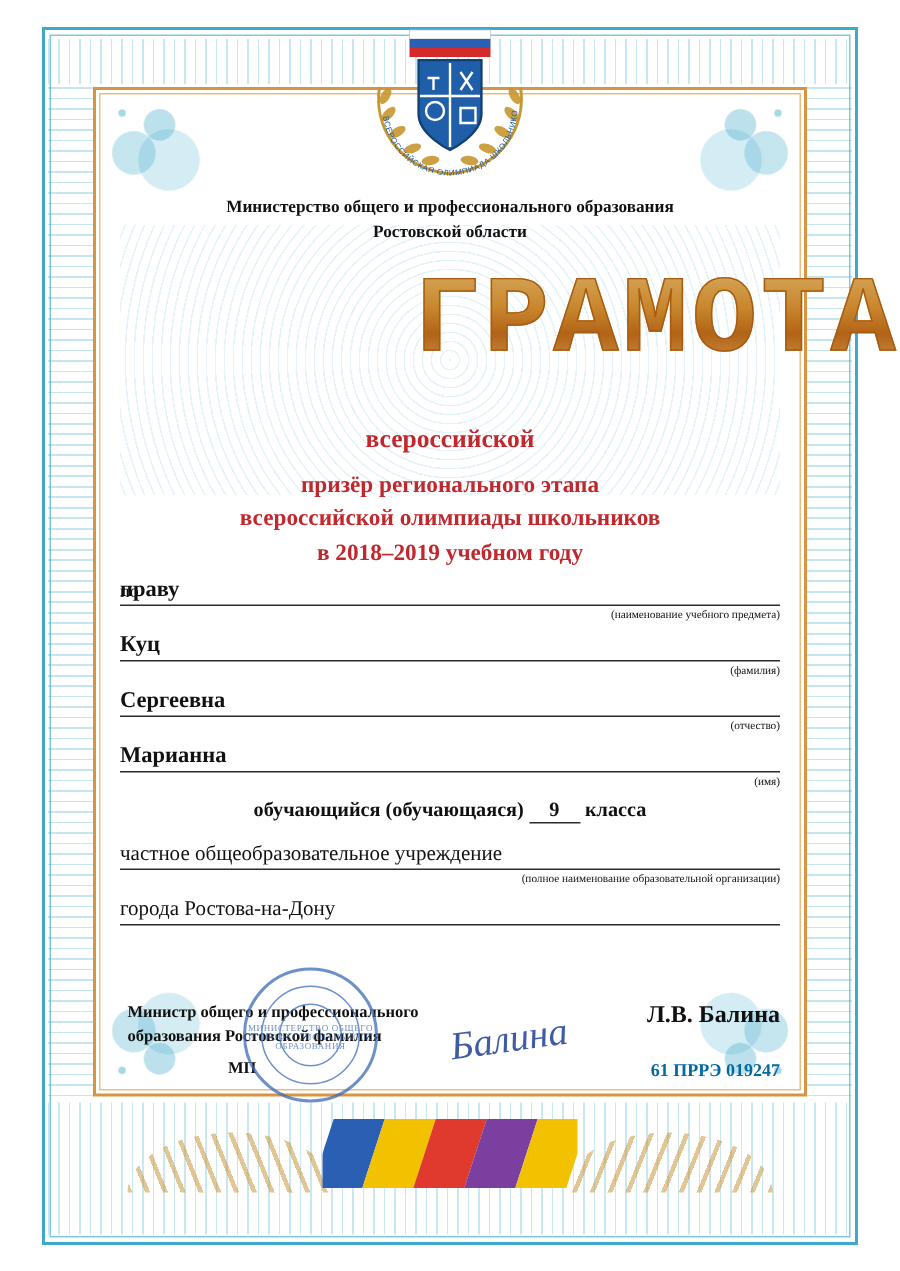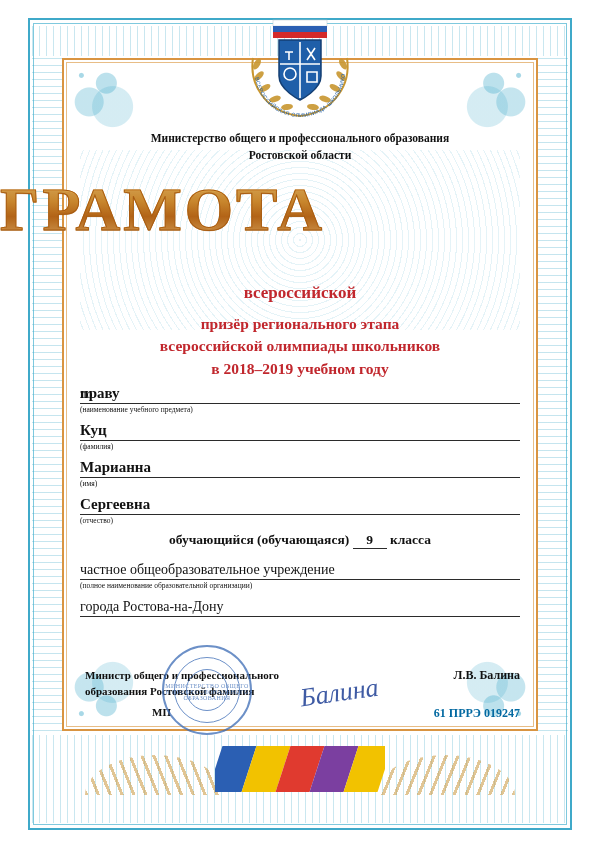--- a/index.html
+++ b/index.html
@@ -148,24 +148,24 @@
     font-weight: bold;
     line-height: 1.45;
     color: #111;
   }
 
   
   .title {
     position: absolute;
     left: 0; right: 0;
     top: 178px;
-    text-align: left;
-    font-family: Liberation Serif, serif;
-    font-weight: bold;
-    font-size: 62px;
+    text-align: right;
+    font-family: Liberation Mono, monospace;
+    font-weight: bold;
+    font-size: 72px;
     letter-spacing: 3px;
     line-height: 1;
     background: linear-gradient(180deg, #f7d07a 0%, #e39f38 38%, #c6711b 62%, #f0c070 100%);
     -webkit-background-clip: text;
     background-clip: text;
     color: transparent;
     -webkit-text-stroke: 1px #a85c12;
     text-shadow: 0 1px 0 rgba(120,60,10,0.25);
   }
 
@@ -222,21 +222,21 @@
     font-weight: bold;
     color: #111;
     padding-bottom: 1px;
   }
   .field-value.plain {
     font-weight: normal;
     font-size: 14px;
     margin-top: 16px;
   }
   .field-caption {
-    text-align: left;
+    text-align: right;
     font-size: 7.5px;
     color: #111;
     margin-top: 1px;
     margin-bottom: 7px;
   }
 
   
   .class-row {
     position: relative;
     height: 22px;
@@ -271,21 +271,21 @@
     left: 152px;
     top: 706px;
     font-size: 11px;
     font-weight: bold;
     color: #111;
   }
   .footer-right-name {
     position: absolute;
     right: 80px;
     top: 668px;
-    font-size: 12px;
+    font-size: 16px;
     font-weight: bold;
     color: #111;
   }
   .footer-serial {
     position: absolute;
     right: 80px;
     top: 706px;
     font-size: 12px;
     font-weight: bold;
     color: #0369a1;
@@ -461,30 +461,30 @@
 
     <div class="field-row">
       <div class="field-line">
         <span class="field-value">Куц</span>
       </div>
       <div class="field-caption">(фамилия)</div>
     </div>
 
     <div class="field-row">
       <div class="field-line">
+        <span class="field-value">Сергеевна</span>
+      </div>
+      <div class="field-caption">(отчество)</div>
+    </div>
+
+    <div class="field-row">
+      <div class="field-line">
         <span class="field-value">Марианна</span>
       </div>
       <div class="field-caption">(имя)</div>
-    </div>
-
-    <div class="field-row">
-      <div class="field-line">
-        <span class="field-value">Сергеевна</span>
-      </div>
-      <div class="field-caption">(отчество)</div>
     </div>
 
     <div class="class-row">
       <span>обучающийся (обучающаяся)</span>
       <span class="class-num">9</span>
       <span>класса</span>
     </div>
 
     <div class="field-row">
       <div class="field-line">

